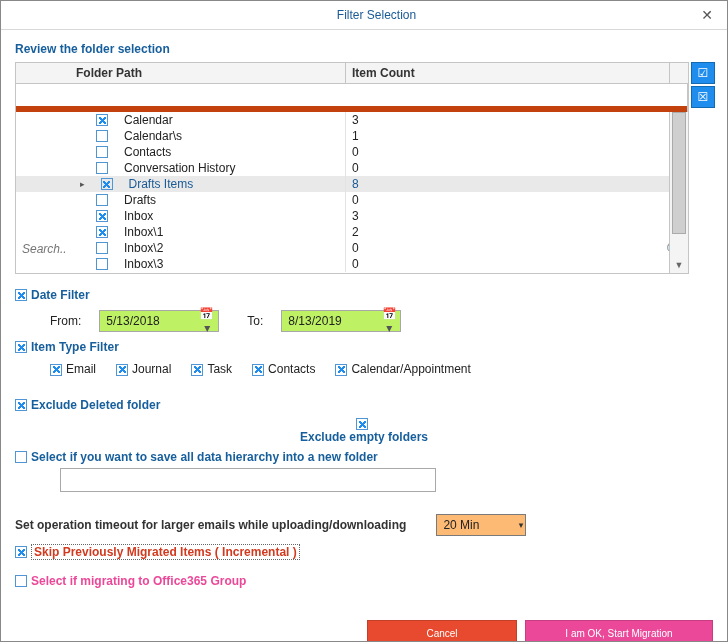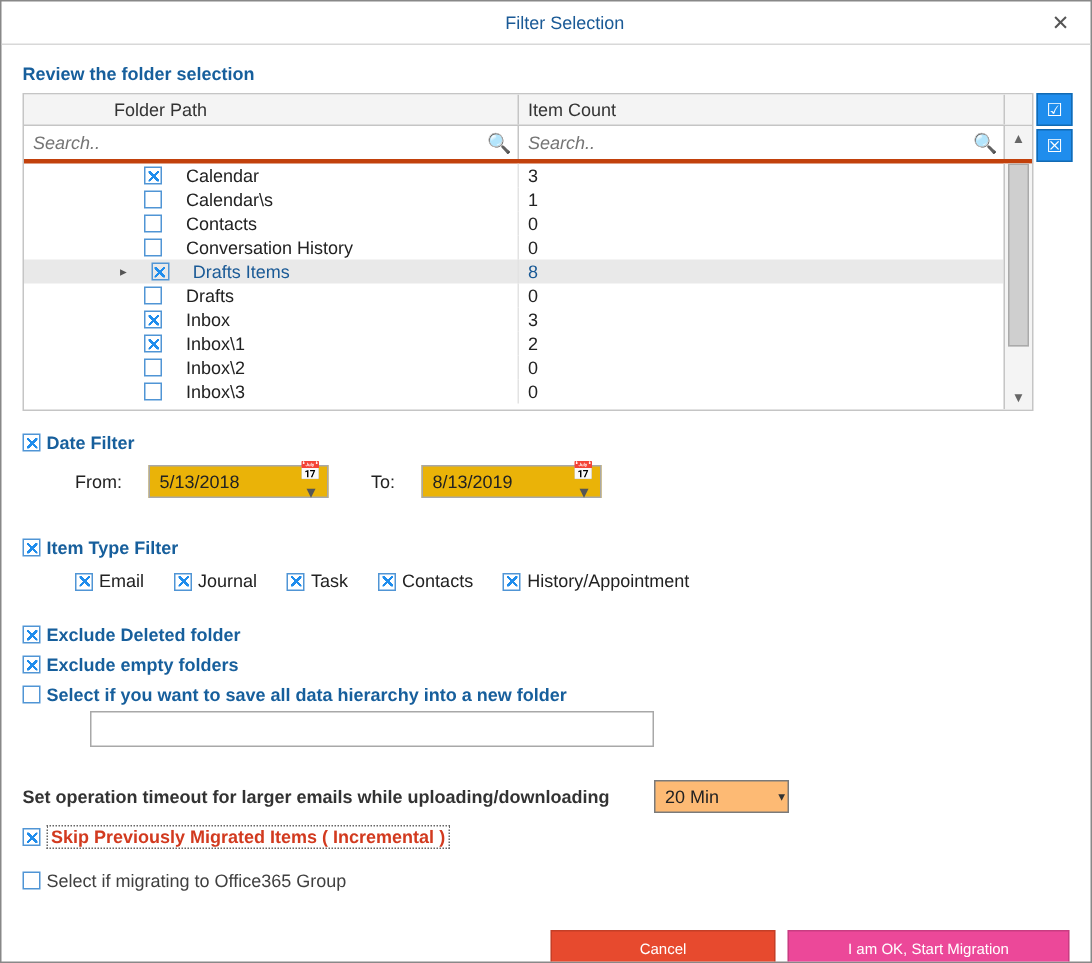--- a/index.html
+++ b/index.html
@@ -6,25 +6,25 @@
   body{width:728px;height:642px;box-sizing:border-box;border:1px solid #888;background:#fff;}
   .titlebar{height:28px;line-height:28px;border-bottom:1px solid #d8d8d8;position:relative;text-align:center;color:#1a5a96;padding-left:25px;}
   .titlebar .close{position:absolute;right:0;top:0;width:40px;height:28px;text-align:center;cursor:pointer;font-size:14px;color:#555;}
   .content{padding:10px 14px 0 14px;box-sizing:border-box;height:560px;}
   .section-title{color:#175f9c;font-weight:600;margin:2px 0 6px 0;}
   
   .grid-wrap{display:flex;}
   .grid{border:1px solid #c5c5c5;flex:1;height:210px;display:flex;flex-direction:column;overflow:hidden;}
   .side-buttons{width:22px;margin-left:2px;display:flex;flex-direction:column;gap:2px;}
   .side-btn{width:22px;height:20px;background:#1f8ded;color:#fff;display:flex;align-items:center;justify-content:center;font-size:12px;border:1px solid #126ab3;cursor:pointer;}
-  .grid-head{display:flex;height:20px;background:#f4f4f4;border-bottom:1px solid #c5c5c5;font-weight:400;color:#333;}
+  .grid-head{display:flex;height:20px;background:#f4f4f4;border-bottom:1px solid #c5c5c5;font-weight:700;color:#333;}
   .col-a{flex:0 0 330px;border-right:1px solid #c5c5c5;padding-left:60px;box-sizing:border-box;line-height:20px;}
   .col-b{flex:1;padding-left:6px;line-height:20px;}
   .col-s{flex:0 0 18px;background:#f4f4f4;border-left:1px solid #c5c5c5;}
-  .grid-search{display:flex;height:22px;border-bottom:3px solid #c2410c;}
+  .grid-search{display:flex;height:22px;border-bottom:6px solid #c2410c;flex-direction:column;}
   .srch{flex:0 0 330px;display:flex;align-items:center;border-right:1px solid #c5c5c5;box-sizing:border-box;padding:0 4px;}
   .srch input{border:none;outline:none;flex:1;font-style:italic;color:#888;font-size:12px;}
   .srch2{flex:1;display:flex;align-items:center;padding:0 4px;}
   .srch2 input{border:none;outline:none;flex:1;font-style:italic;color:#888;font-size:12px;}
   .mag{color:#1f8ded;font-size:13px;cursor:pointer;}
   .rows{flex:1;overflow:hidden;display:flex;}
   .rows-inner{flex:1;}
   .row{display:flex;height:16px;line-height:16px;}
   .row .cell-a{flex:0 0 330px;border-right:1px solid #e3e3e3;box-sizing:border-box;padding-left:80px;display:flex;align-items:center;white-space:nowrap;gap:12px;}
   .row .cell-b{flex:1;padding-left:6px;}
@@ -37,21 +37,21 @@
     linear-gradient(-45deg, transparent 42%, #1f8ded 42%, #1f8ded 58%, transparent 58%);
     background-size:70% 70%;background-position:center;background-repeat:no-repeat;}
   .vscroll{width:18px;background:#f4f4f4;border-left:1px solid #c5c5c5;display:flex;flex-direction:column;}
   .vscroll .thumb{background:#cfcfcf;border:1px solid #aaa;margin:0 2px;height:120px;}
   .vscroll .arrow{height:16px;text-align:center;color:#666;font-size:9px;line-height:16px;cursor:pointer;}
   
   .line{margin-top:14px;display:flex;align-items:center;}
   .blue-lbl{color:#175f9c;font-weight:600;}
   .red-lbl{color:#d23a1f;font-weight:600;}
   .sub{margin-left:35px;}
-  .date-box{display:inline-flex;align-items:center;border:1px solid #a8a8a8;height:20px;padding:0 2px 0 6px;width:110px;justify-content:space-between;background:#eab308;}
+  .date-box{display:inline-flex;align-items:center;border:1px solid #a8a8a8;height:20px;padding:0 2px 0 6px;width:110px;justify-content:space-between;background:#bef264;}
   .date-box .cal{width:18px;text-align:center;color:#555;}
   .dd{display:inline-flex;align-items:center;border:1px solid #7a7a7a;height:20px;padding:0 2px 0 6px;width:80px;justify-content:space-between;background:#fdba74;}
   .dd .ar{font-size:9px;color:#333;}
   .txt-input{border:1px solid #a8a8a8;height:20px;width:370px;margin-left:45px;margin-top:4px;}
   .gap{display:inline-block;width:18px;}
   
   .footer{position:absolute;bottom:0;left:0;right:0;height:46px;border-top:0;display:flex;justify-content:flex-end;align-items:center;padding-right:14px;gap:8px;box-sizing:border-box;}
   .btn{height:26px;line-height:26px;padding:0 19px;color:#fff;cursor:pointer;font-size:10px;border:1px solid rgba(0,0,0,0.15);margin-top:32px;}
   .btn-cancel{background:#e74a2e;width:110px;text-align:center;}
   .btn-ok{background:#ec4899;width:148px;text-align:center;}
@@ -196,38 +196,38 @@
     <span style="width:28px;"></span>
     <span>To:</span>
     <span class="gap"></span>
     <span class="date-box">
       <span>8/13/2019</span>
       <span class="cal">📅▾</span>
     </span>
   </div>
 
   
-  <div class="line" style="margin-top:26px;text-align:center;">
+  <div class="line" style="margin-top:8px;text-align:center;">
     <span class="cbx chk"></span>
     <span class="blue-lbl">Item Type Filter</span>
   </div>
   <div class="line sub" style="margin-top:8px;gap:20px;">
     <span><span class="cbx chk"></span><span>Email</span></span>
     <span><span class="cbx chk"></span><span>Journal</span></span>
     <span><span class="cbx chk"></span><span>Task</span></span>
     <span><span class="cbx chk"></span><span>Contacts</span></span>
-    <span><span class="cbx chk"></span><span>History/Appointment</span></span>
+    <span><span class="cbx chk"></span><span>Calendar/Appointment</span></span>
   </div>
 
   
   <div class="line" style="margin-top:22px;">
     <span class="cbx chk"></span>
     <span class="blue-lbl">Exclude Deleted folder</span>
   </div>
-  <div class="line" style="margin-top:6px;">
+  <div class="line" style="margin-top:6px;flex-direction:column;">
     <span class="cbx chk"></span>
     <span class="blue-lbl">Exclude empty folders</span>
   </div>
   <div class="line" style="margin-top:6px;">
     <span class="cbx"></span>
     <span class="blue-lbl">Select if you want to save all data hierarchy into a new folder</span>
   </div>
   <input type="text" class="txt-input" style="">
 
   
@@ -240,21 +240,21 @@
     </span>
   </div>
 
   <div class="line" style="margin-top:8px;">
     <span class="cbx chk"></span>
     <span class="red-lbl" style="border:1px dotted #666;padding:0 2px;">Skip Previously Migrated Items ( Incremental )</span>
   </div>
 
   <div class="line" style="margin-top:14px;">
     <span class="cbx"></span>
-    <span style="font-weight:400;color:#404040;">Select if migrating to Office365 Group</span>
+    <span style="font-weight:700;color:#ec4899;">Select if migrating to Office365 Group</span>
   </div>
 
 </div>
 
 <div class="footer">
   <div class="btn btn-cancel"><span>Cancel</span></div>
   <div class="btn btn-ok"><span>I am OK, Start Migration</span></div>
 </div>
 
 </body></html>

